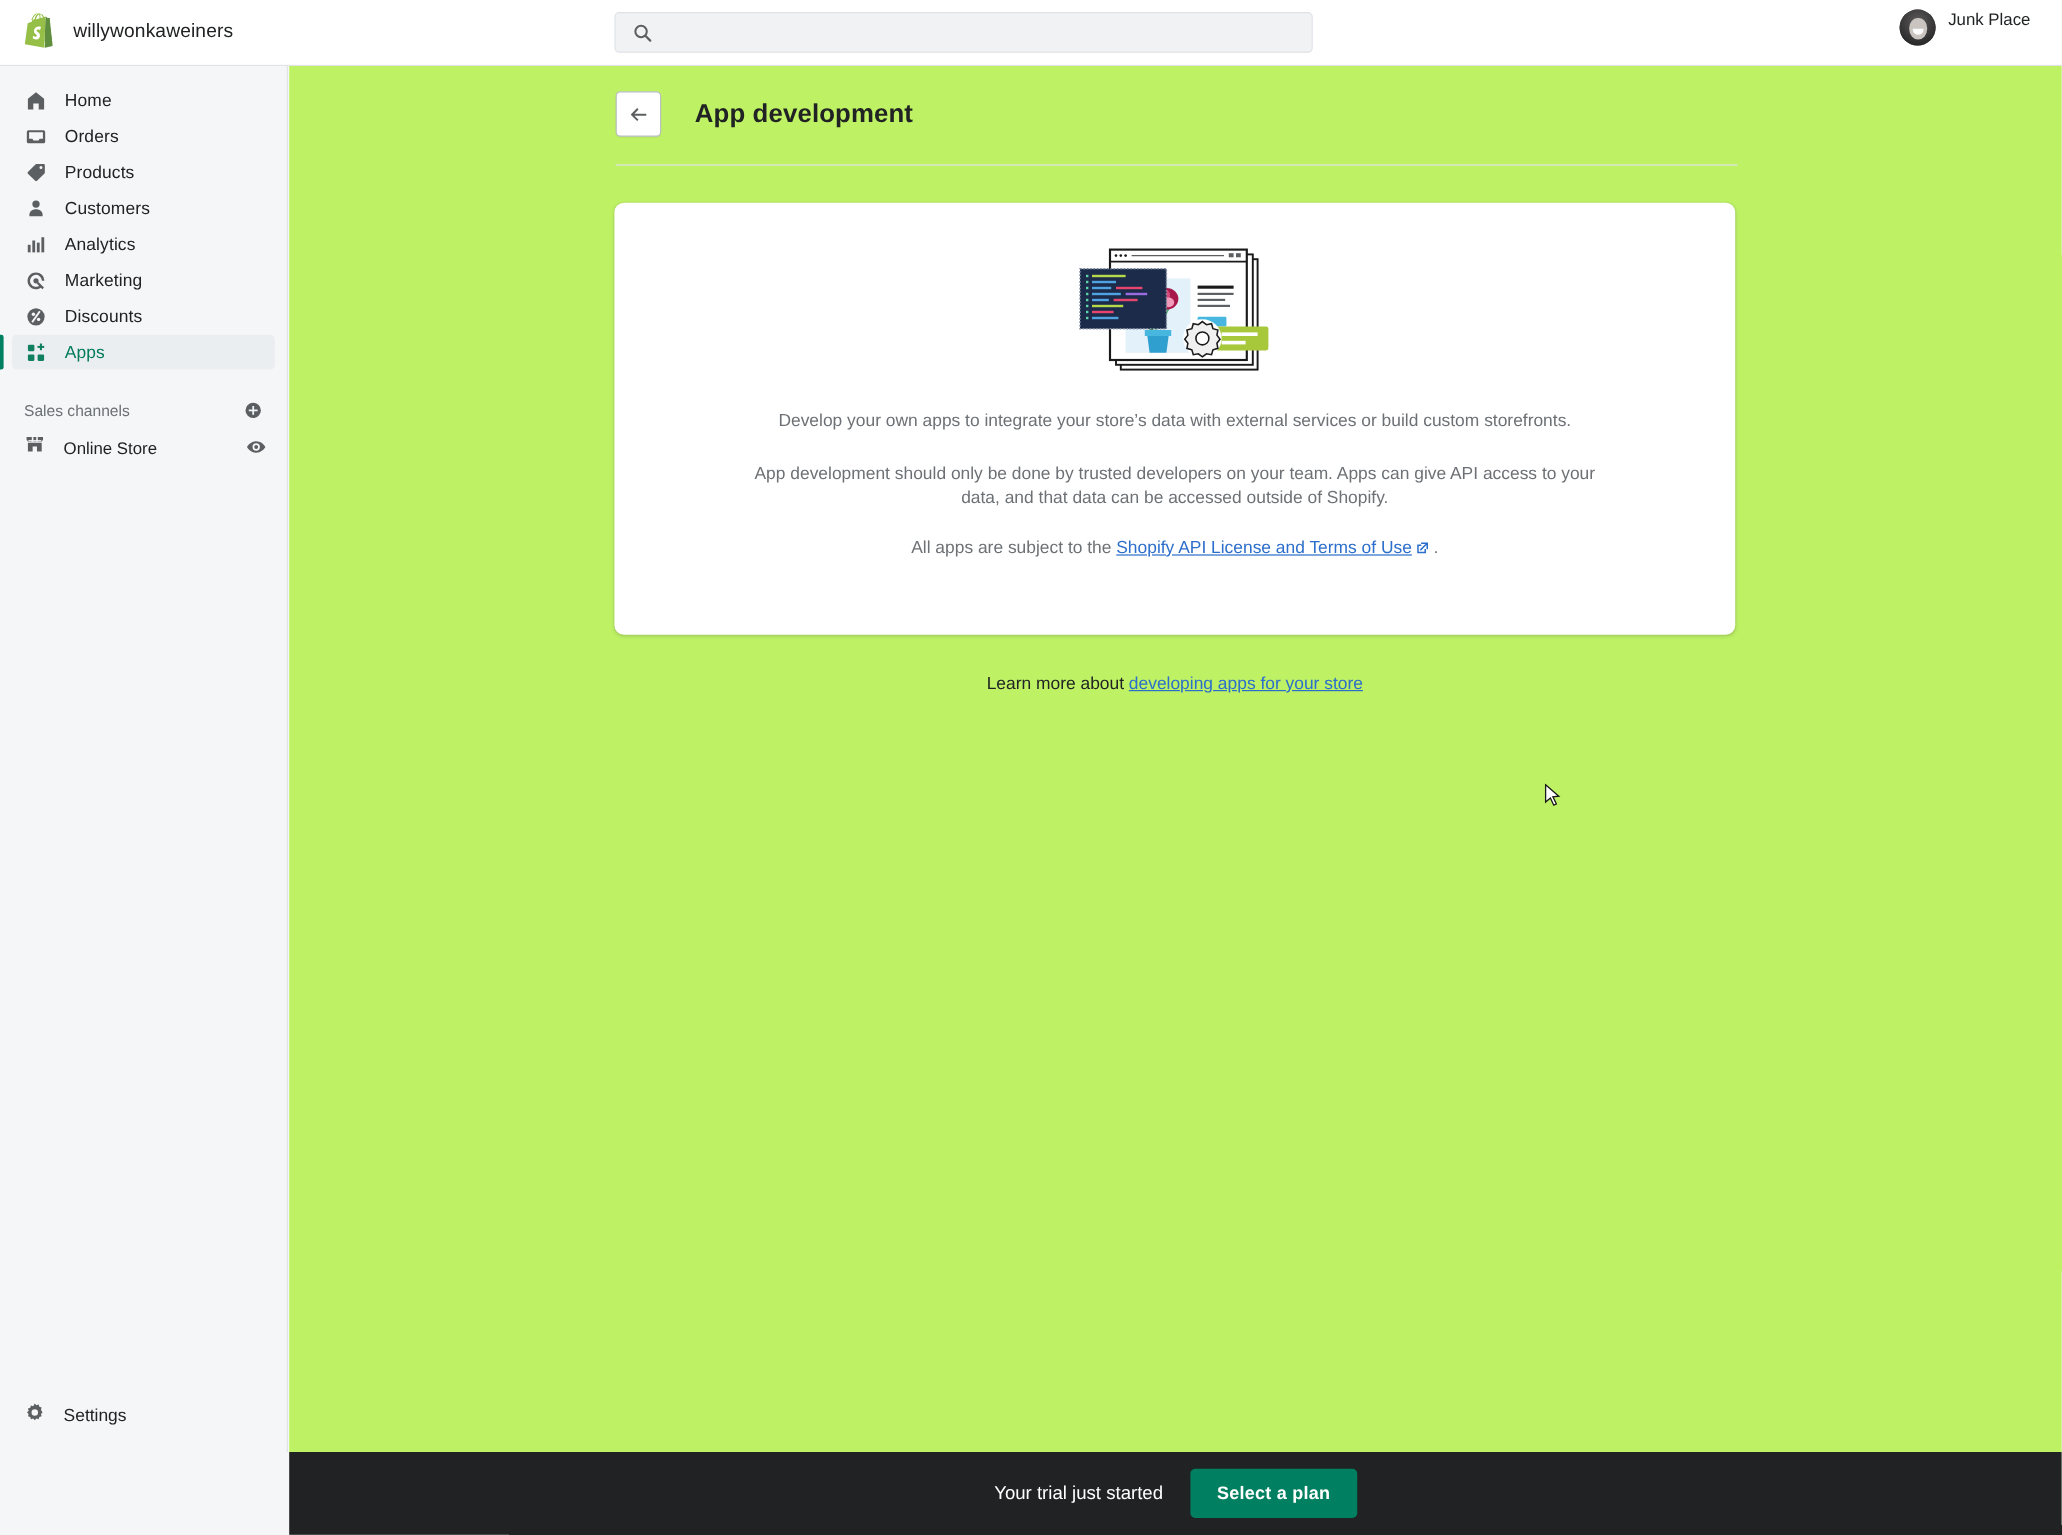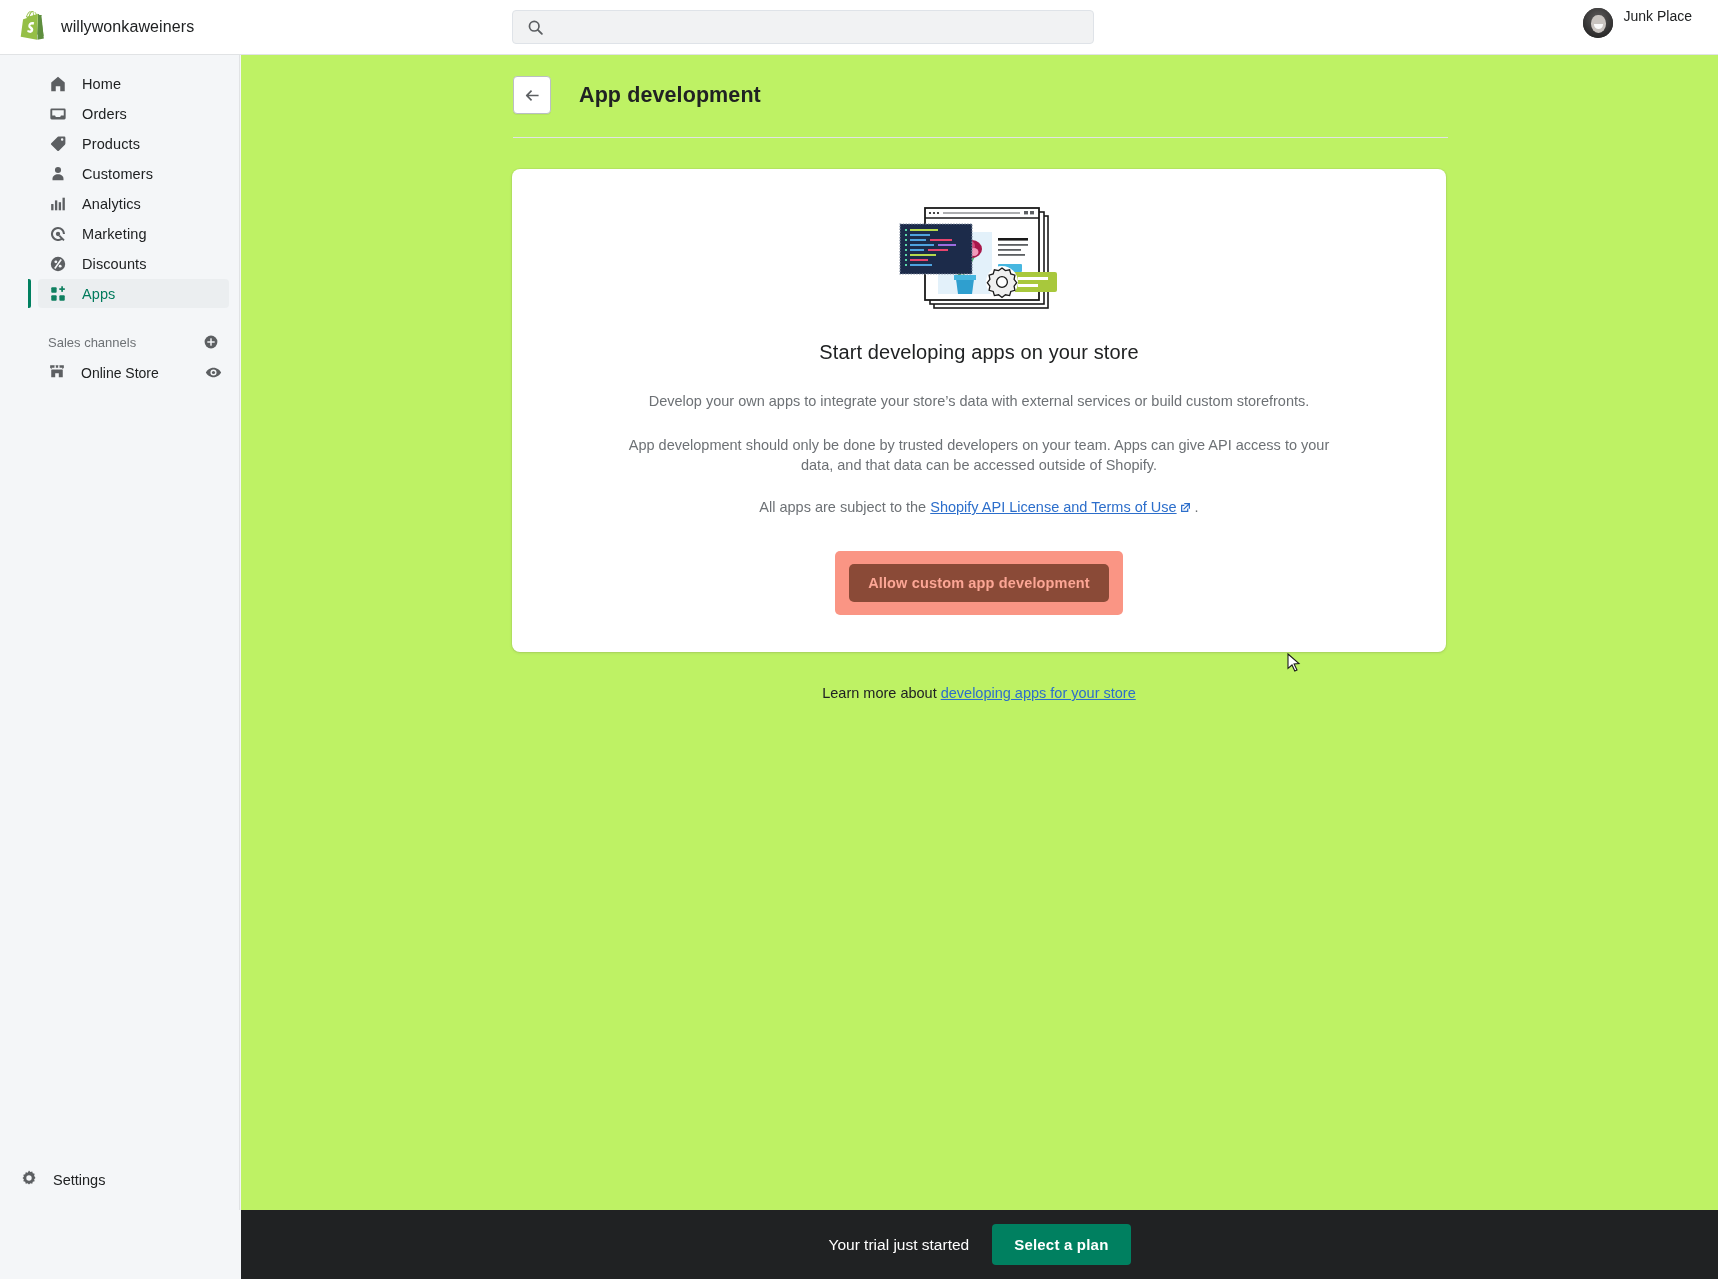--- a/index.html
+++ b/index.html
@@ -110,21 +110,20 @@
   }
 
   
   .sidebar {
     position: absolute;
     top: 55px; left: 0;
     width: 240px;
     height: 1155px;
     background: #f4f6f8;
     border-right: 1px solid #e1e3e5;
-    padding-left: 28px;
   }
   .nav { padding-top: 14px; }
   .nav-item {
     display: flex;
     align-items: center;
     gap: 15px;
     height: 29px;
     margin: 0 10px 1px 10px;
     padding-left: 10px;
     border-radius: 4px;
@@ -575,36 +574,32 @@
         <rect x="18" y="62" width="22" height="2" fill="#4ea3e0"></rect>
 
       <rect x="110" y="70" width="55" height="20" rx="2" fill="#a8c83c"></rect>
       <rect x="126" y="75" width="30" height="3" fill="#ffffff"></rect>
       <rect x="126" y="82" width="20" height="3" fill="#ffffff"></rect>
       <circle cx="110" cy="80" r="16" fill="#ffffff"></circle>
       <path d="M110 66l3.4 2.6 4.2-.8 1.2 4.1 4.1 1.2-.8 4.2 2.6 3.4-2.6 3.4.8 4.2-4.1 1.2-1.2 4.1-4.2-.8-3.4 2.6-3.4-2.6-4.2.8-1.2-4.1-4.1-1.2.8-4.2-2.6-3.4 2.6-3.4-.8-4.2 4.1-1.2 1.2-4.1 4.2.8z" fill="#f0f0f0" stroke="#1a1a1a" stroke-width="1.3"></path>
       <circle cx="110" cy="80" r="5.4" fill="#ffffff" stroke="#1a1a1a" stroke-width="1.3"></circle>
     </svg>
 
-    <h2>Start developing apps on your store</h2>
 
     <p>Develop your own apps to integrate your store’s data with external services or build custom storefronts.</p>
 
     <p class="tight">App development should only be done by trusted developers on your team. Apps can give API access to your data, and that data can be accessed outside of Shopify.</p>
 
     <p>
       <span>All apps are subject to the </span><a class="link">Shopify API License and Terms of Use</a><span class="ext-ico"><svg width="11" height="11" viewBox="0 0 14 14">
             <path d="M5.4 1.3h7.3v7.3h-1.6V4l-6 6-1.1-1.1 6-6H5.4z" fill="#2c6ecb"></path>
             <path d="M1.3 3.4h4.3V5H2.9v6.1H9V8.4h1.6v4.3H1.3z" fill="#2c6ecb"></path>
           </svg></span><span> .</span>
     </p>
 
-    <div class="btn-highlight">
-      <button class="allow-btn">Allow custom app development</button>
-    </div>
   </div>
 
   <div class="learn-more">
     <span>Learn more about </span><a class="link">developing apps for your store</a>
   </div>
 
   <svg class="cursor" viewBox="0 0 14 20">
     <path d="M1 1l11 9.5-4.9.5 2.9 6-2.2 1-2.8-6L1 15.4z" fill="#ffffff" stroke="#1a1a1a" stroke-width="1.1"></path>
   </svg>
 </div>

